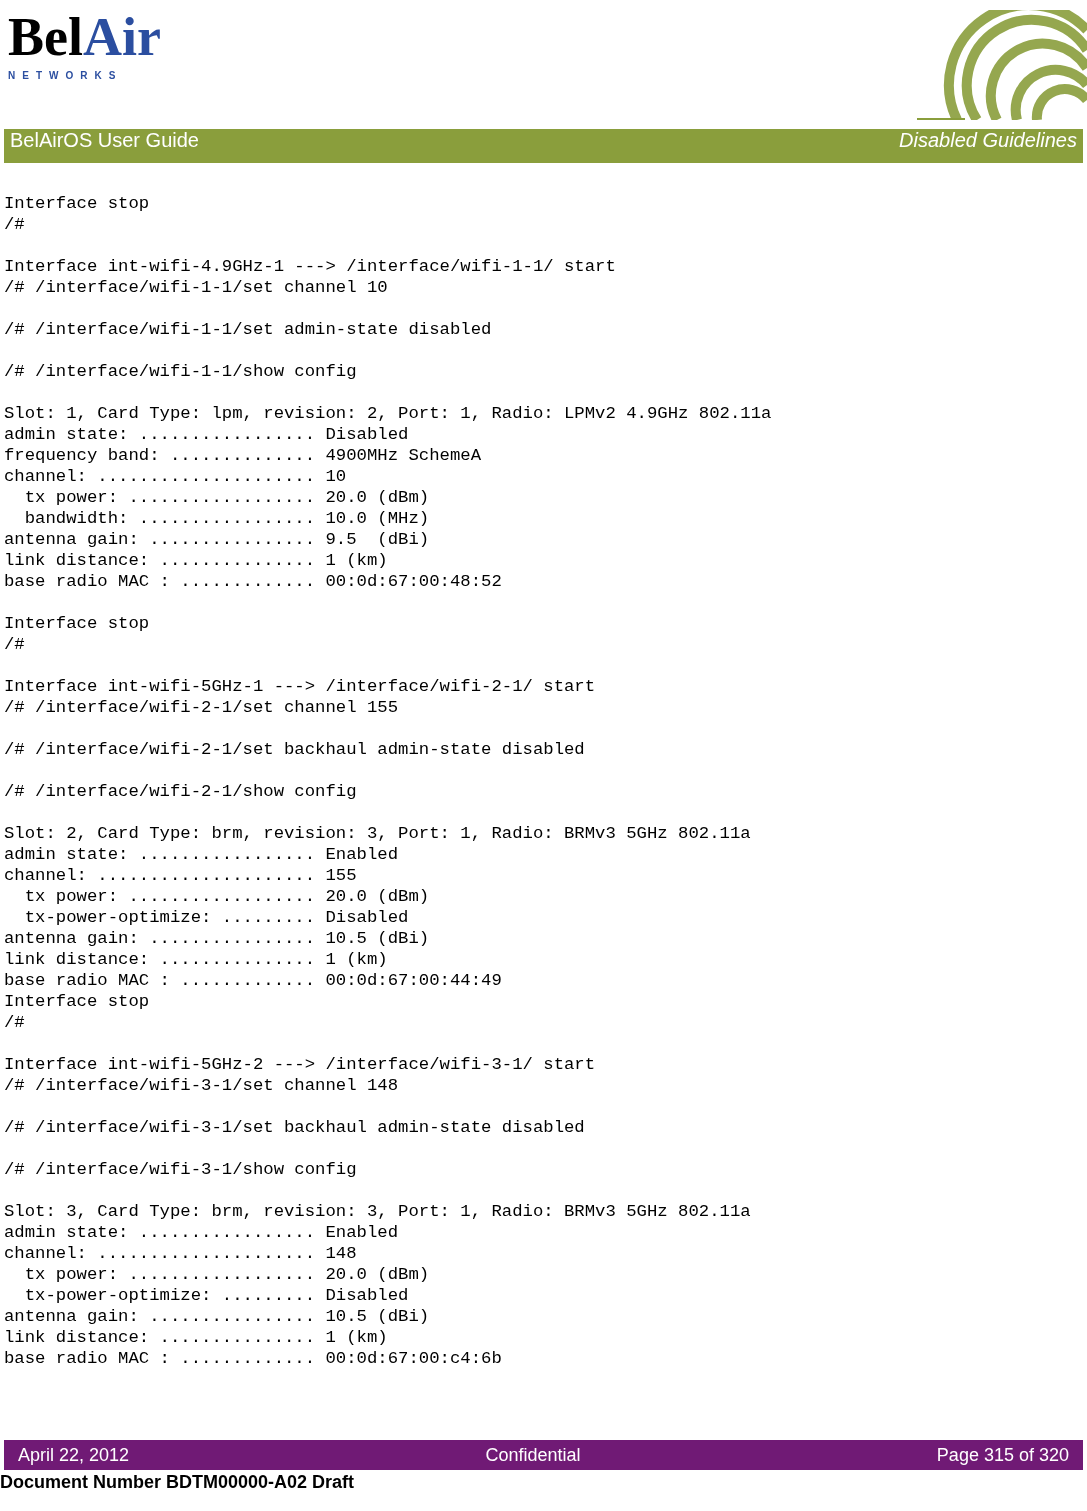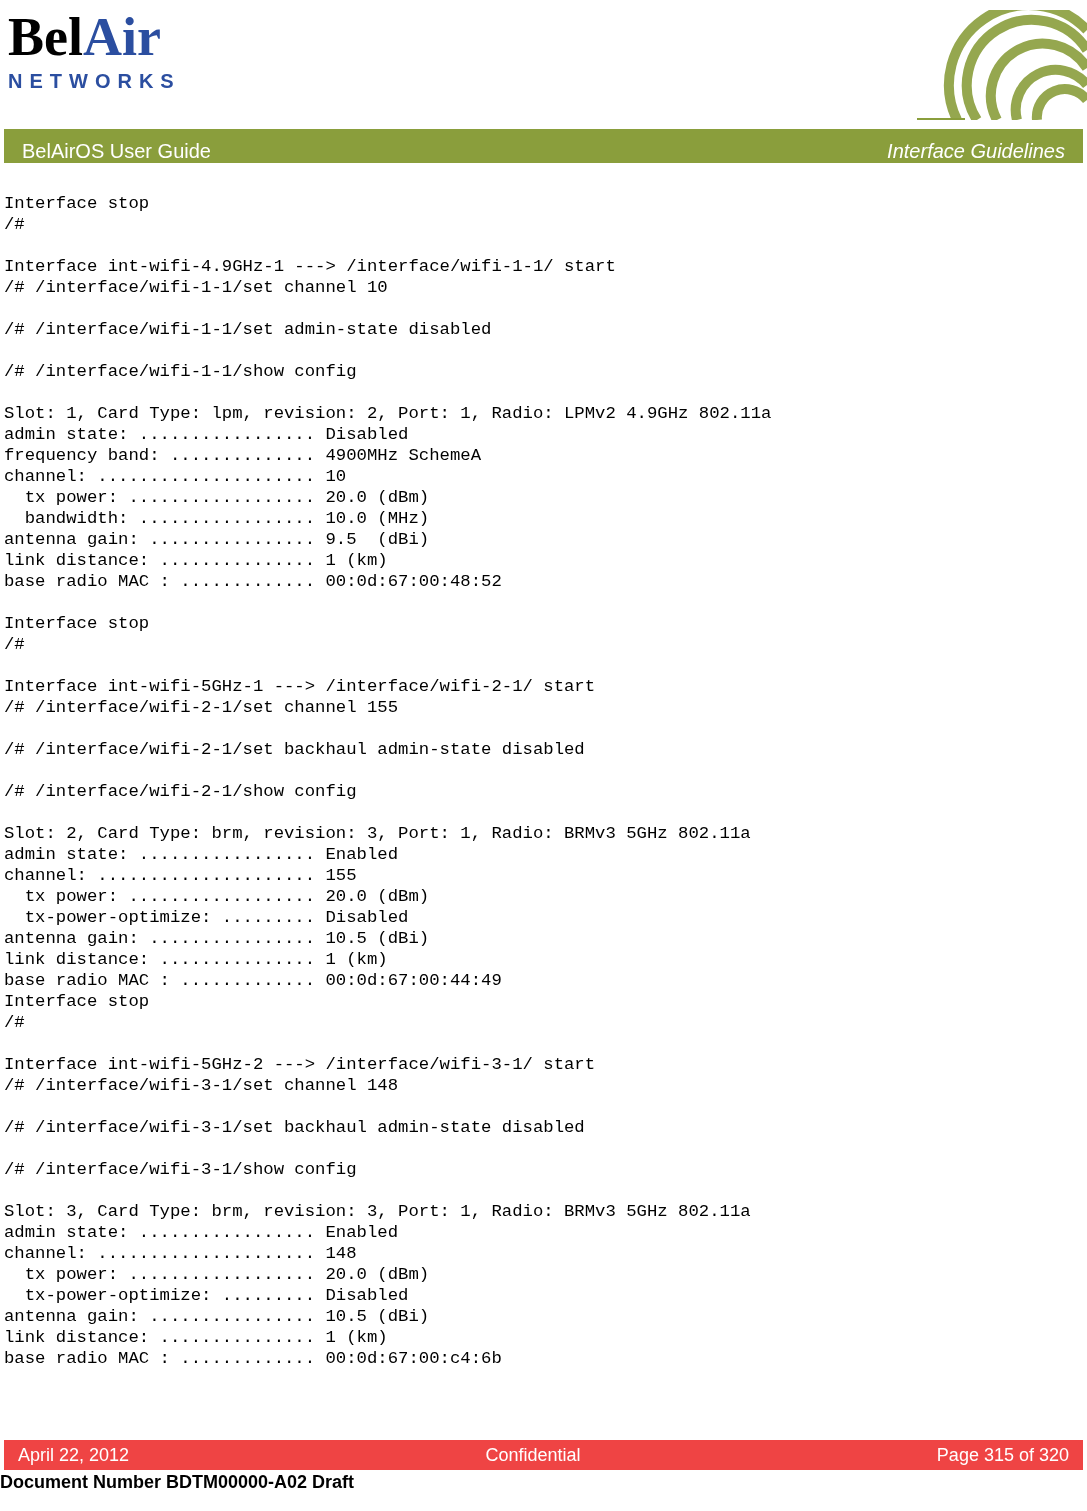--- a/index.html
+++ b/index.html
@@ -28,62 +28,62 @@
   .logo-top {
     font-family: Georgia, "Times New Roman", serif;
     font-size: 54px;
     font-weight: 600;
     color: #000;
     line-height: 1;
   }
   .logo-top .blue { color: #2b4ea0; }
   .logo-sub {
     font-family: Arial, sans-serif;
-    font-size: 20px;
+    font-size: 10px;
     letter-spacing: 7px;
     color: #2b4ea0;
     font-weight: 600;
     margin-top: 6px;
   }
   .corner-logo {
     position: absolute;
     right: 0; top: 0;
     width: 170px; height: 110px;
     overflow: hidden;
   }
   .bar {
     position: absolute;
     left: 4px; right: 4px; top: 129px;
     height: 34px;
     background: #8a9e3c;
     display: flex;
     justify-content: space-between;
-    align-items: flex-end;
-    padding: 0 18px;
+    align-items: flex-start;
+    padding: 0 6px;
     box-sizing: border-box;
     font-family: "Trebuchet MS", "Gill Sans", Arial, sans-serif;
     color: #fff;
     font-size: 20px;
   }
   .bar-right { font-style: italic; }
   .content {
     position: absolute;
     left: 4px; top: 176px;
     right: 10px;
     font-family: "Courier New", Courier, monospace;
     font-size: 17.3px;
     line-height: 21px;
     white-space: pre;
     color: #000;
   }
   .footer-bar {
     position: absolute;
     left: 4px; right: 4px; top: 1440px;
     height: 30px;
-    background: #ef4444;
+    background: #701a75;
     display: flex;
     justify-content: space-between;
     align-items: center;
     padding: 0 14px;
     box-sizing: border-box;
     font-family: "Trebuchet MS", "Gill Sans", Arial, sans-serif;
     color: #fff;
     font-size: 18px;
   }
   .docnum {
@@ -116,21 +116,21 @@
           <path d="M120 110 A28 28 0 0 1 170 90"></path>
         </g>
         <path d="M0 0 L170 0 L170 110 L165 110 A120 120 0 0 0 40 0 Z" fill="#fff" opacity="0"></path>
         <line x1="0" y1="110" x2="48" y2="110" stroke="#8a9e3c" stroke-width="4"></line>
       </svg>
     </div>
   </div>
 
   <div class="bar">
     <span>BelAirOS User Guide</span>
-    <span class="bar-right">Interface Guidelines</span>
+    <span class="bar-right">Disabled Guidelines</span>
   </div>
 
   <pre class="content">Interface stop
 /#
 
 Interface int-wifi-4.9GHz-1 ---&gt; /interface/wifi-1-1/ start
 /# /interface/wifi-1-1/set channel 10
 
 /# /interface/wifi-1-1/set admin-state disabled
 

